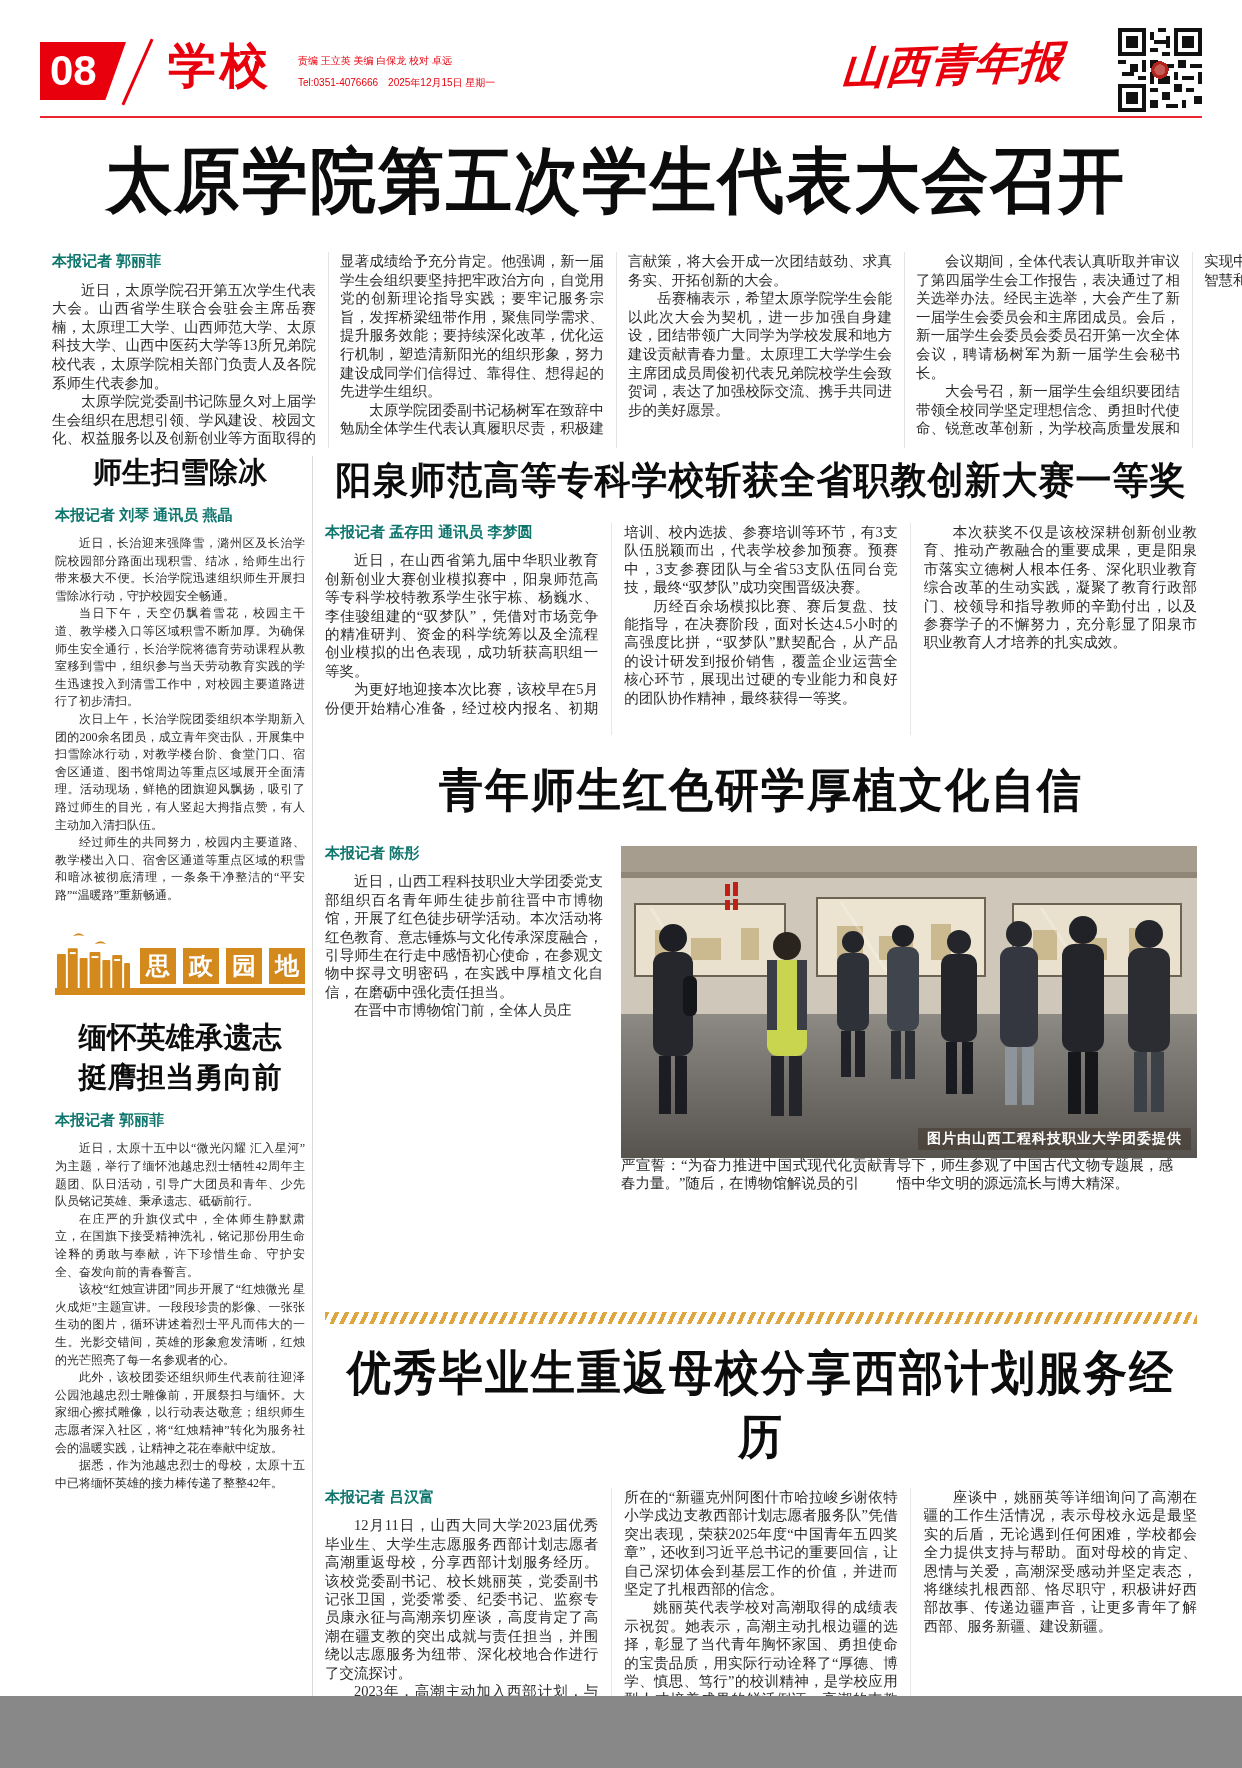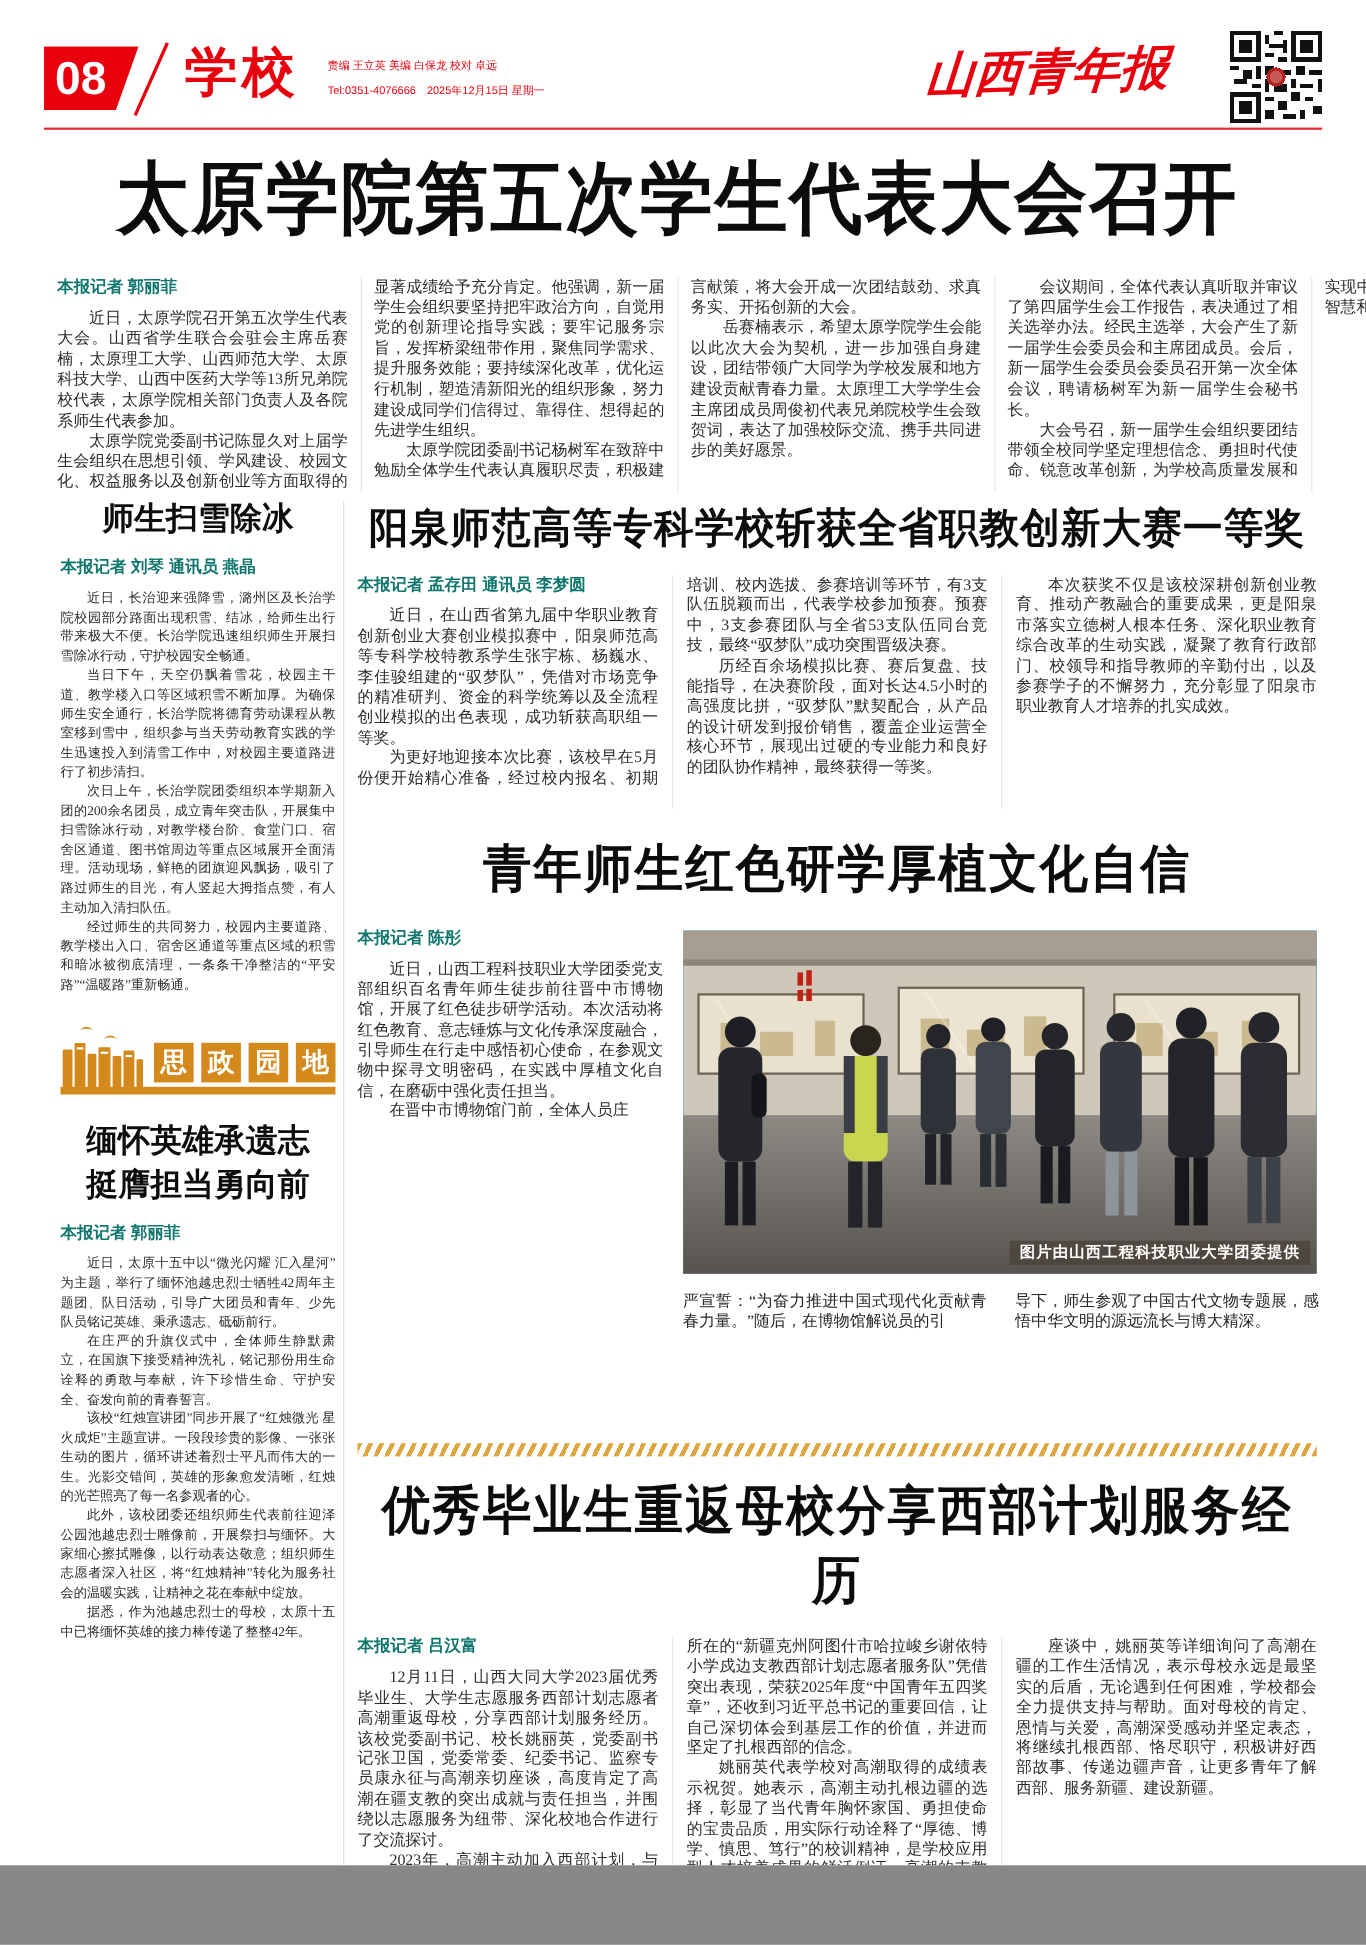--- a/index.html
+++ b/index.html
@@ -57,24 +57,24 @@
   .contest h2 { text-align:center; font-family:"Liberation Sans",sans-serif; font-weight:900;
                 font-size:36px; color:#0c0c0c; letter-spacing:1px; margin:4px 0 18px; transform:scaleY(1.05); }
   .contest .bodytext { column-count:3; column-gap:26px; column-rule:1px solid #e7e7e7;
                        column-fill:auto; height:212px; font-size:14.5px; line-height:18.4px; }
 
   .redstudy { margin-top:26px; }
   .redstudy h2 { text-align:center; font-family:"Liberation Sans",sans-serif; font-weight:900;
                  font-size:44px; color:#0c0c0c; letter-spacing:2px; margin:0 0 24px; transform:scaleY(1.06); }
   .redstudy-grid { position:relative; height:452px; }
   .rs-col1 { width:278px; font-size:14.5px; line-height:18.4px; }
-  .rs-photo { position:absolute; left:296px; top:2px; width:576px; height:312px; background:#0369a1; overflow:hidden; }
+  .rs-photo { position:absolute; left:296px; top:2px; width:576px; height:312px; background:#6d28d9; overflow:hidden; }
   .rs-caption { position:absolute; right:6px; bottom:8px; background:rgba(70,60,50,.62); color:#fff;
                 font-family:"Liberation Sans",sans-serif; font-weight:700; font-size:14px; padding:2px 9px; letter-spacing:1px; }
-  .rs-below { position:absolute; left:296px; top:330px; display:flex; gap:26px; }
+  .rs-below { position:absolute; left:296px; top:312px; display:flex; }
   .rs-below div { width:276px; font-size:14.5px; line-height:18.4px; text-align:justify; }
 
   
   .banner { display:flex; align-items:center; margin:16px 0 22px; }
   .stripe { flex:1; height:12px;
             background:repeating-linear-gradient(115deg,#dfa53f 0 4px,#ffffff 4px 9px); }
   .banner-core { width:430px; height:54px; margin:0 4px; position:relative;
       background:
         radial-gradient(80px 40px at 18% 110%, rgba(226,122,40,.55), transparent 70%),
         radial-gradient(90px 46px at 82% 115%, rgba(226,122,40,.5), transparent 70%),

